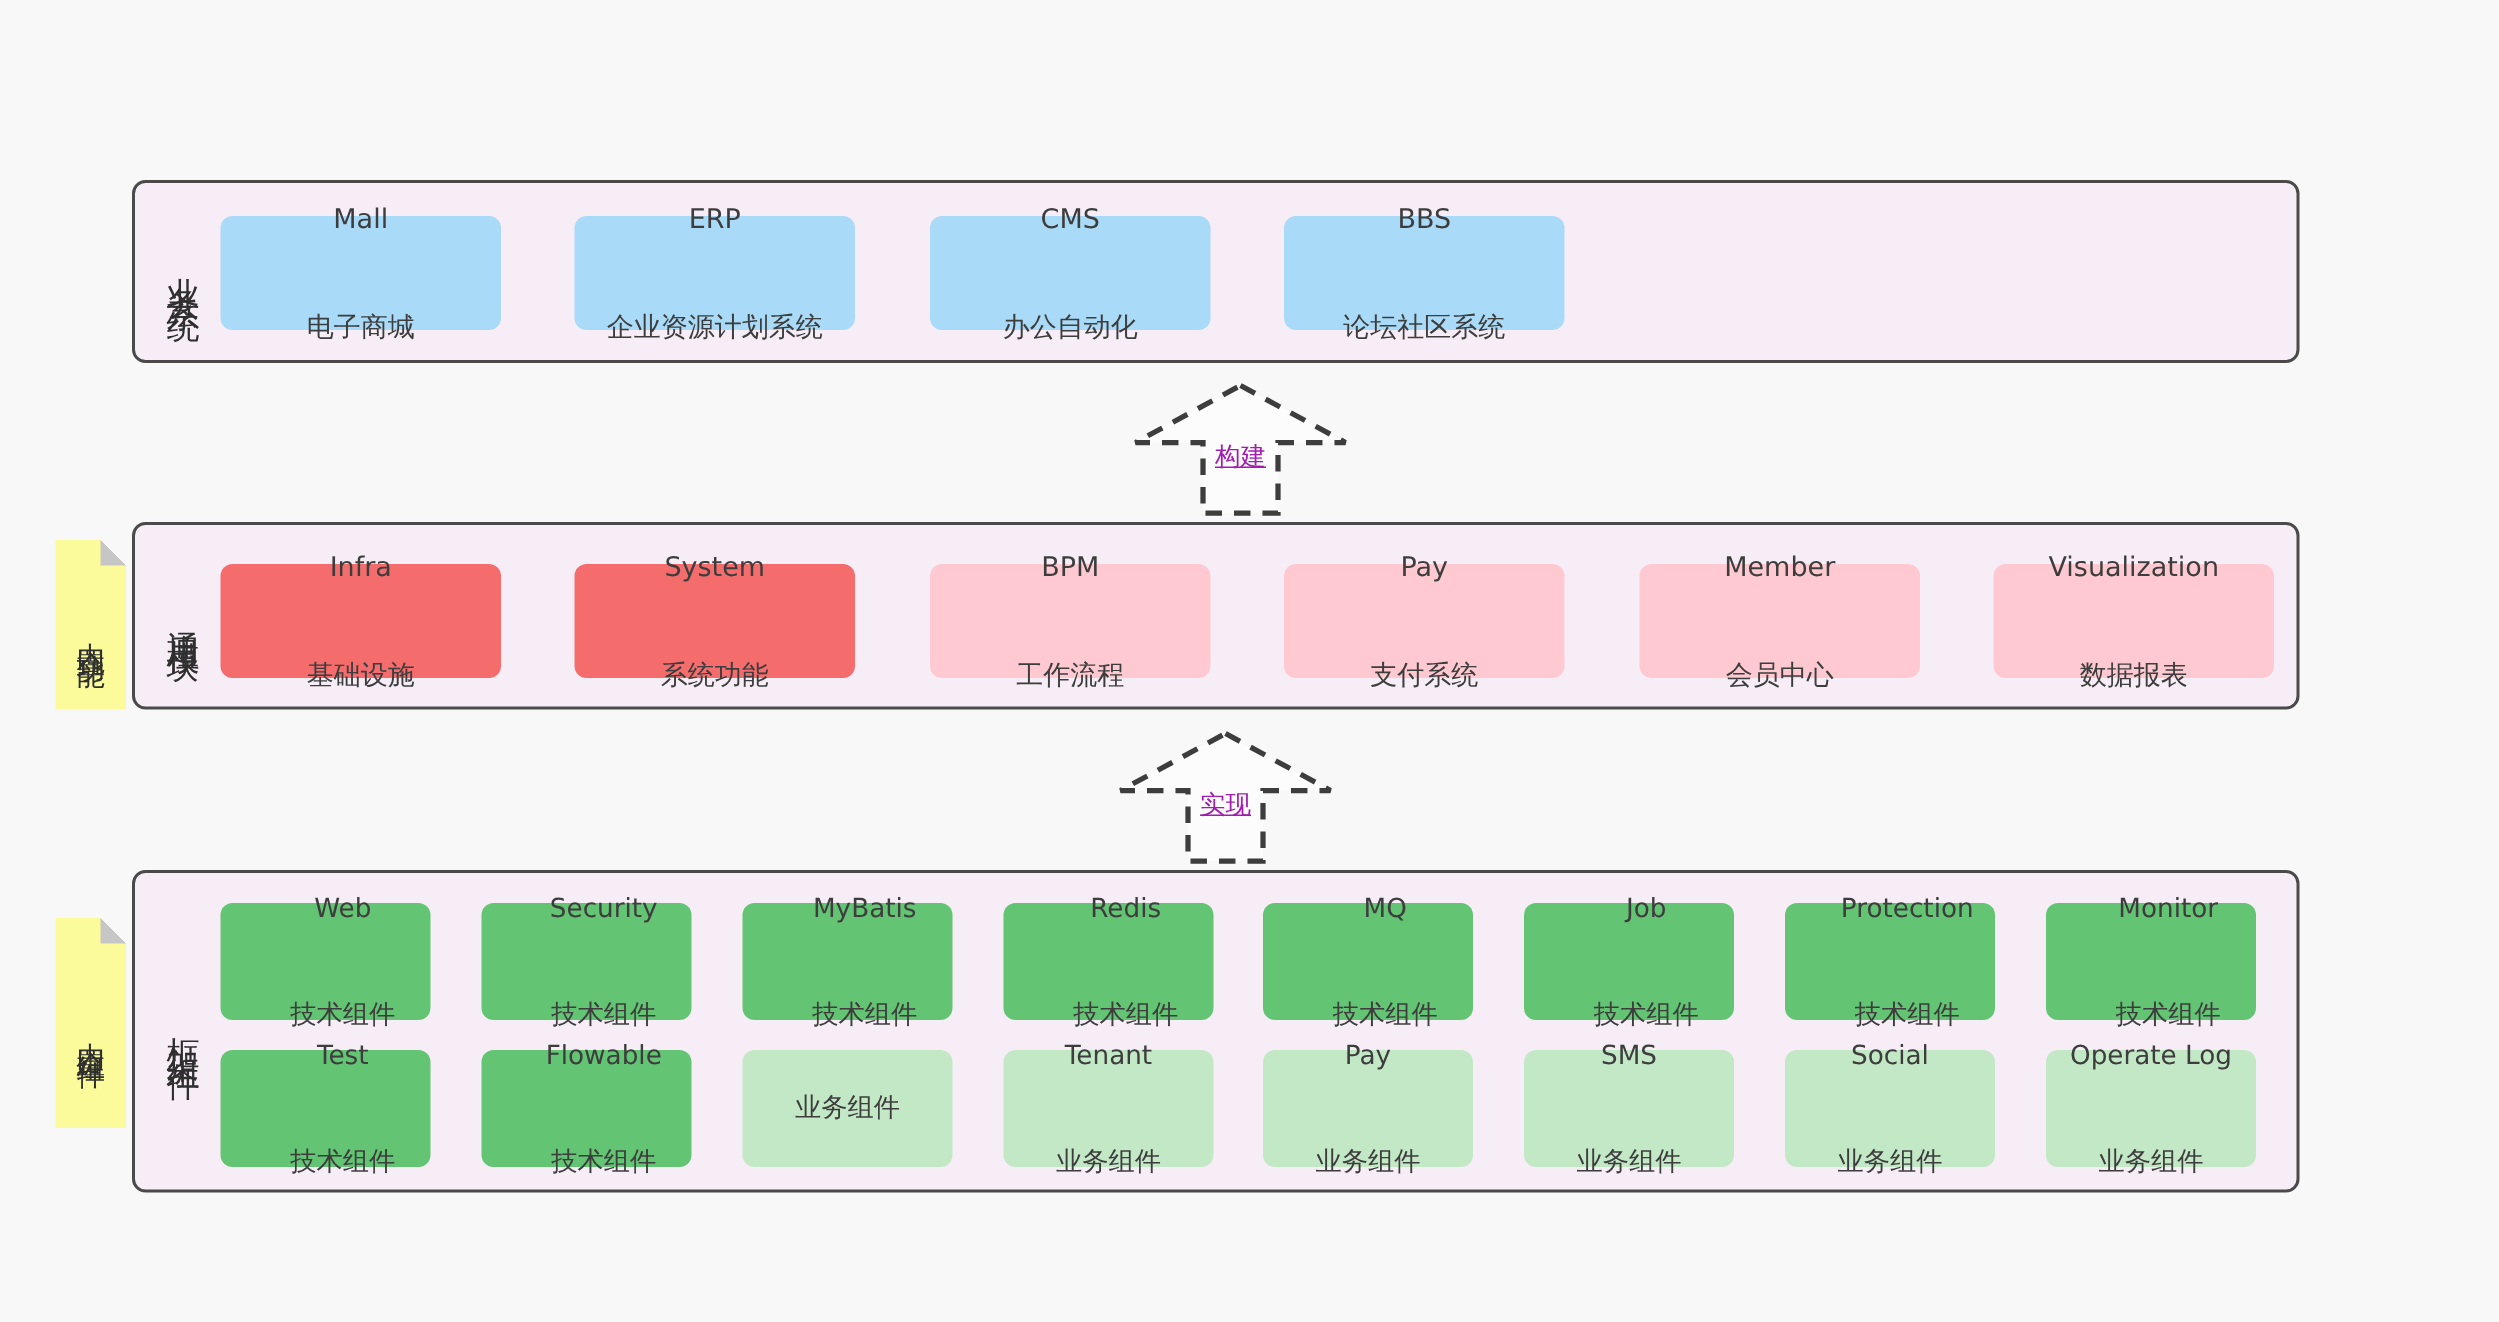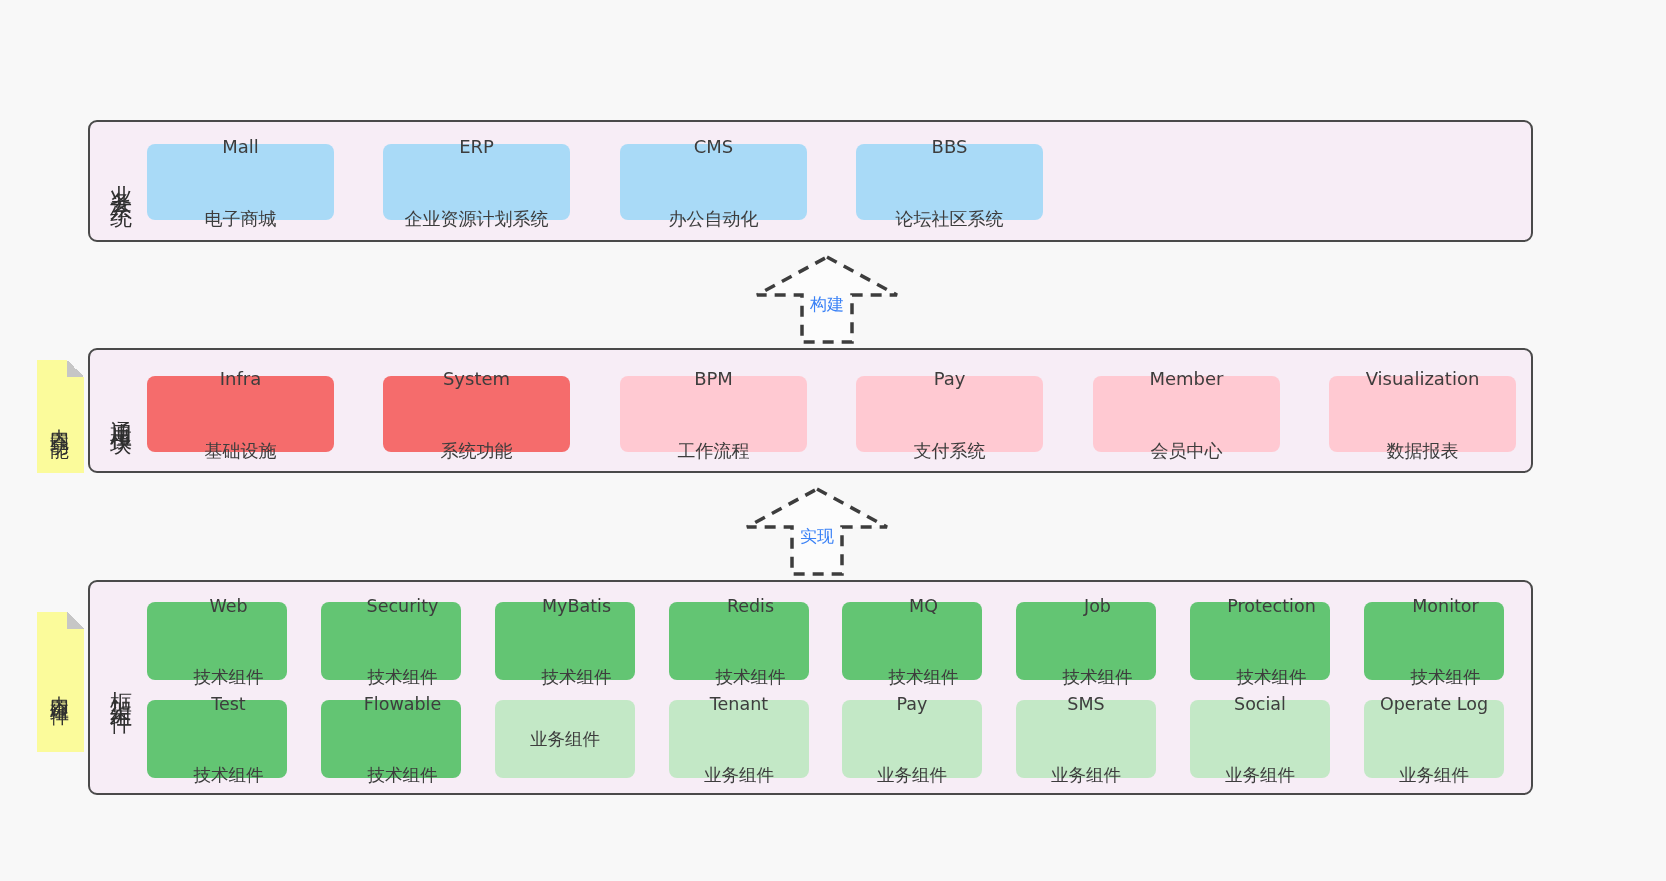--- a/index.html
+++ b/index.html
@@ -119,22 +119,23 @@
   #arrow-build     { left:752px; top:254px; }
   #arrow-implement { left:742px; top:486px; }
   .arrow svg { position:absolute; inset:0; }
   .arrow-label {
     position:absolute;
     left:50%; top:38px;
     transform:translateX(-50%);
     background:#fcfcfc;
     padding:1px 4px;
     font-size:17px;
-    color:#3b82f6;
+    color:#a21caf;
     white-space:nowrap;
+    text-decoration:underline;
   }
 </style>
 </head>
 <body>
 
 <div class="panel" id="panel-business">
   <div class="panel-label">业务系统</div>
   <div class="boxes cols6">
     <div class="box blue">
       <span>Mall</span>

